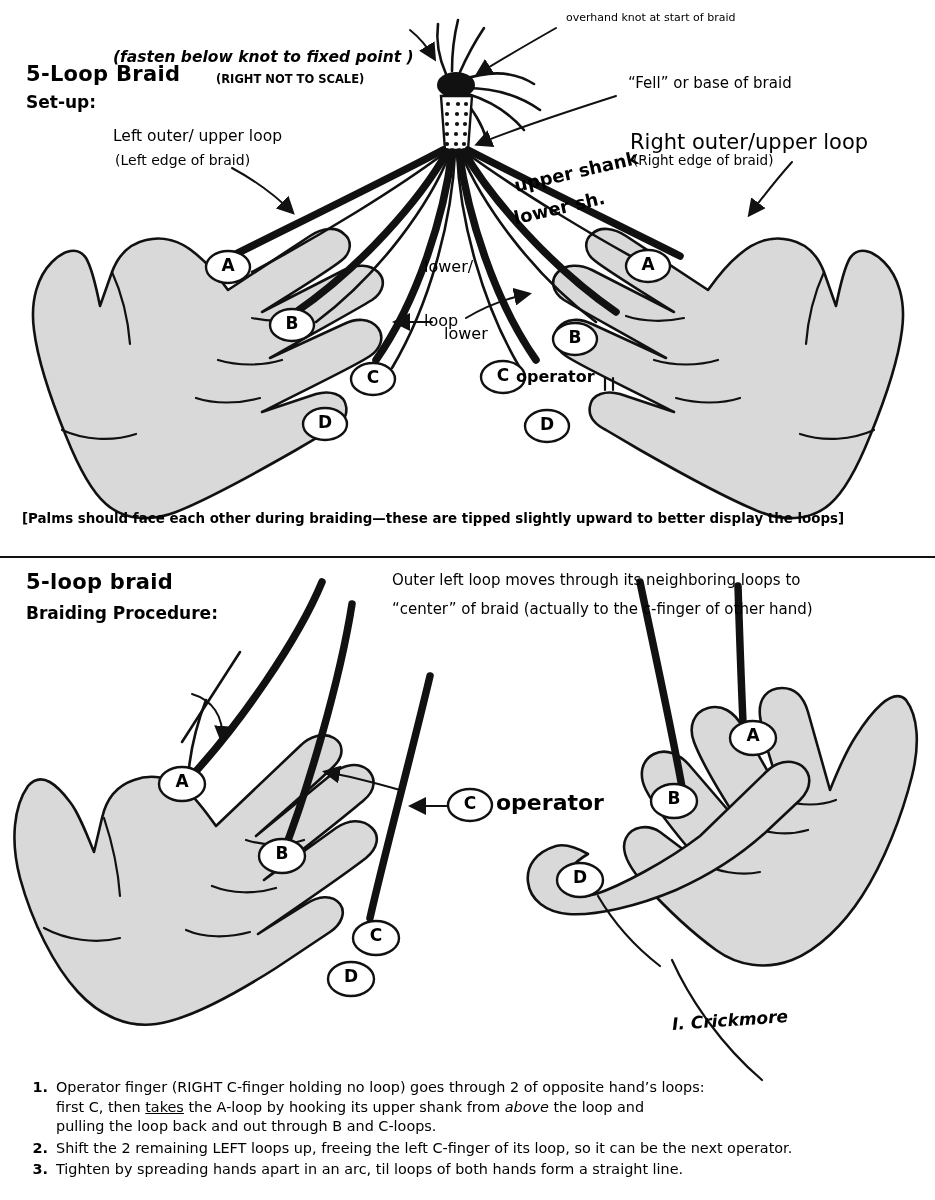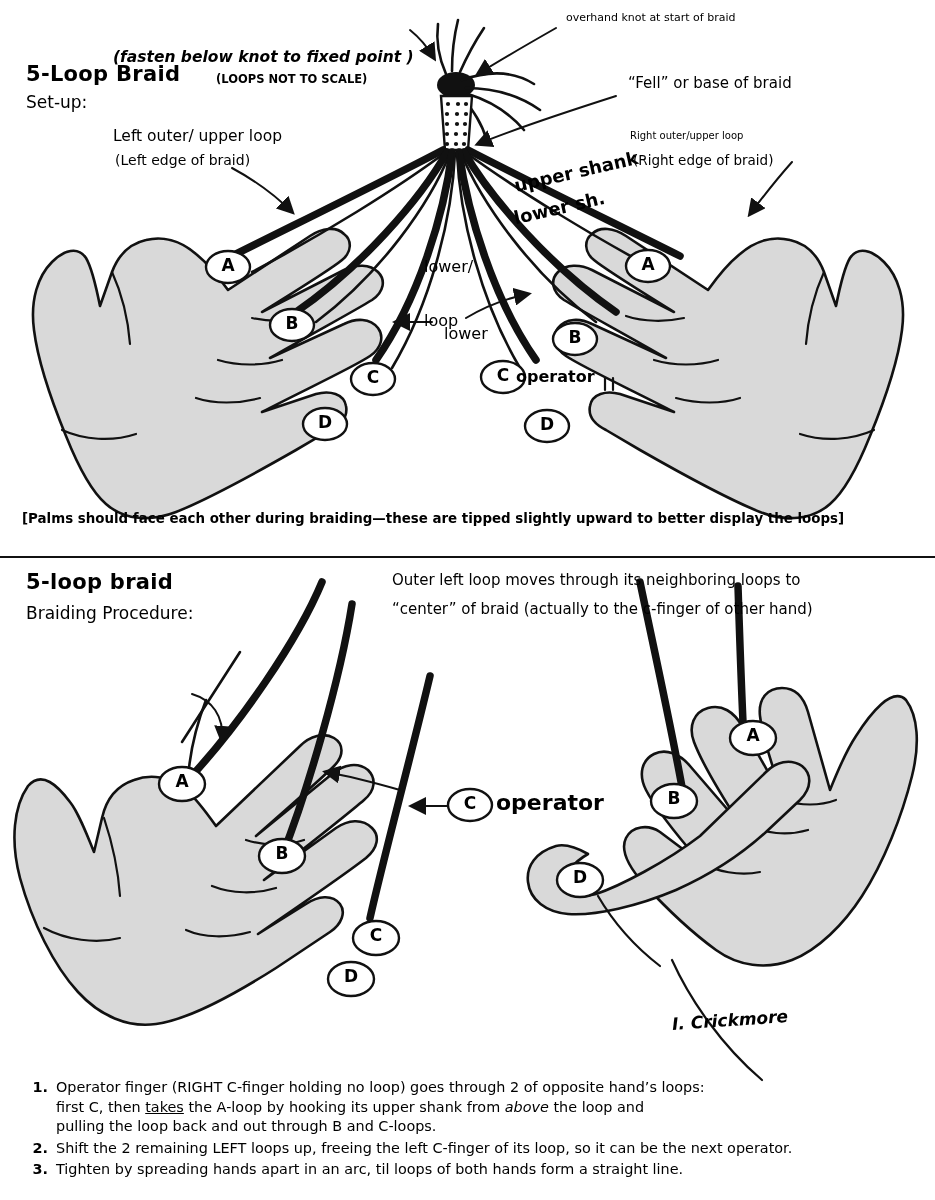--- a/index.html
+++ b/index.html
@@ -38,21 +38,21 @@
   }
   .ital {
     font-style: italic;
   }
   .title {
     font-weight: 700;
     font-size: 21px;
     letter-spacing: 0.3px;
   }
   .subtitle {
-    font-weight: 400;
+    font-weight: 700;
     font-size: 17px;
   }
   .tiny {
     font-size: 11.5px;
     font-weight: 700;
   }
   .callout {
     font-size: 15px;
     font-weight: 500;
   }
@@ -368,27 +368,27 @@
     <path class="arrow" marker-end="url(#ah)" d="M192,694 C212,700 224,716 222,740"></path>
     <path class="arrow" marker-end="url(#ah)" d="M448,806 L412,806"></path>
     <path class="arrow" marker-end="url(#ah)" d="M400,790 C372,782 348,776 326,772"></path>
   </svg>
 
   <div class="lbl ital" style="left:113px; top:6px; font-size:15.5px; font-weight:600;margin-top:43px;">(fasten below knot to fixed point )</div>
   <div class="lbl" style="left:566px; top:12px; font-size:11px;">overhand knot at start of braid</div>
   <div class="lbl" style="left:628px; top:75px; font-size:15px;">“Fell” or base of braid</div>
 
   <div class="lbl title" style="left:26px; top:62px;">5-Loop Braid</div>
-  <div class="lbl tiny" style="left:216px; top:73px;">(LOOPS NOT TO SCALE)</div>
+  <div class="lbl tiny" style="left:216px; top:73px;">(RIGHT NOT TO SCALE)</div>
   <div class="lbl subtitle" style="left:26px; top:93px;">Set-up:</div>
 
   <div class="lbl" style="left:113px; top:128px; font-size:15.5px;">Left outer/ upper loop</div>
   <div class="lbl" style="left:115px; top:152px; font-size:14px;">(Left edge of braid)</div>
 
-  <div class="lbl" style="left:630px; top:130px; font-size:10px;">Right outer/upper loop</div>
+  <div class="lbl" style="left:630px; top:130px; font-size:21px;">Right outer/upper loop</div>
   <div class="lbl" style="left:633px; top:153px; font-size:13.5px;">(Right edge of braid)</div>
 
   <div class="lbl hand-script" style="left:513px; top:162px; font-size:18px; transform:rotate(-13deg);">upper shank</div>
   <div class="lbl hand-script" style="left:513px; top:198px; font-size:18px; transform:rotate(-13deg);">lower sh.</div>
 
   <div class="lbl" style="left:424px; top:258px; font-size:16px;">lower/</div>
   <div class="lbl" style="left:444px; top:285px; font-size:16px;margin-top:40px;">lower</div>
   <div class="lbl" style="left:424px; top:312px; font-size:16px;">loop</div>
 
   <div class="lbl hand-script" style="left:516px; top:368px; font-size:16px;">operator</div>

